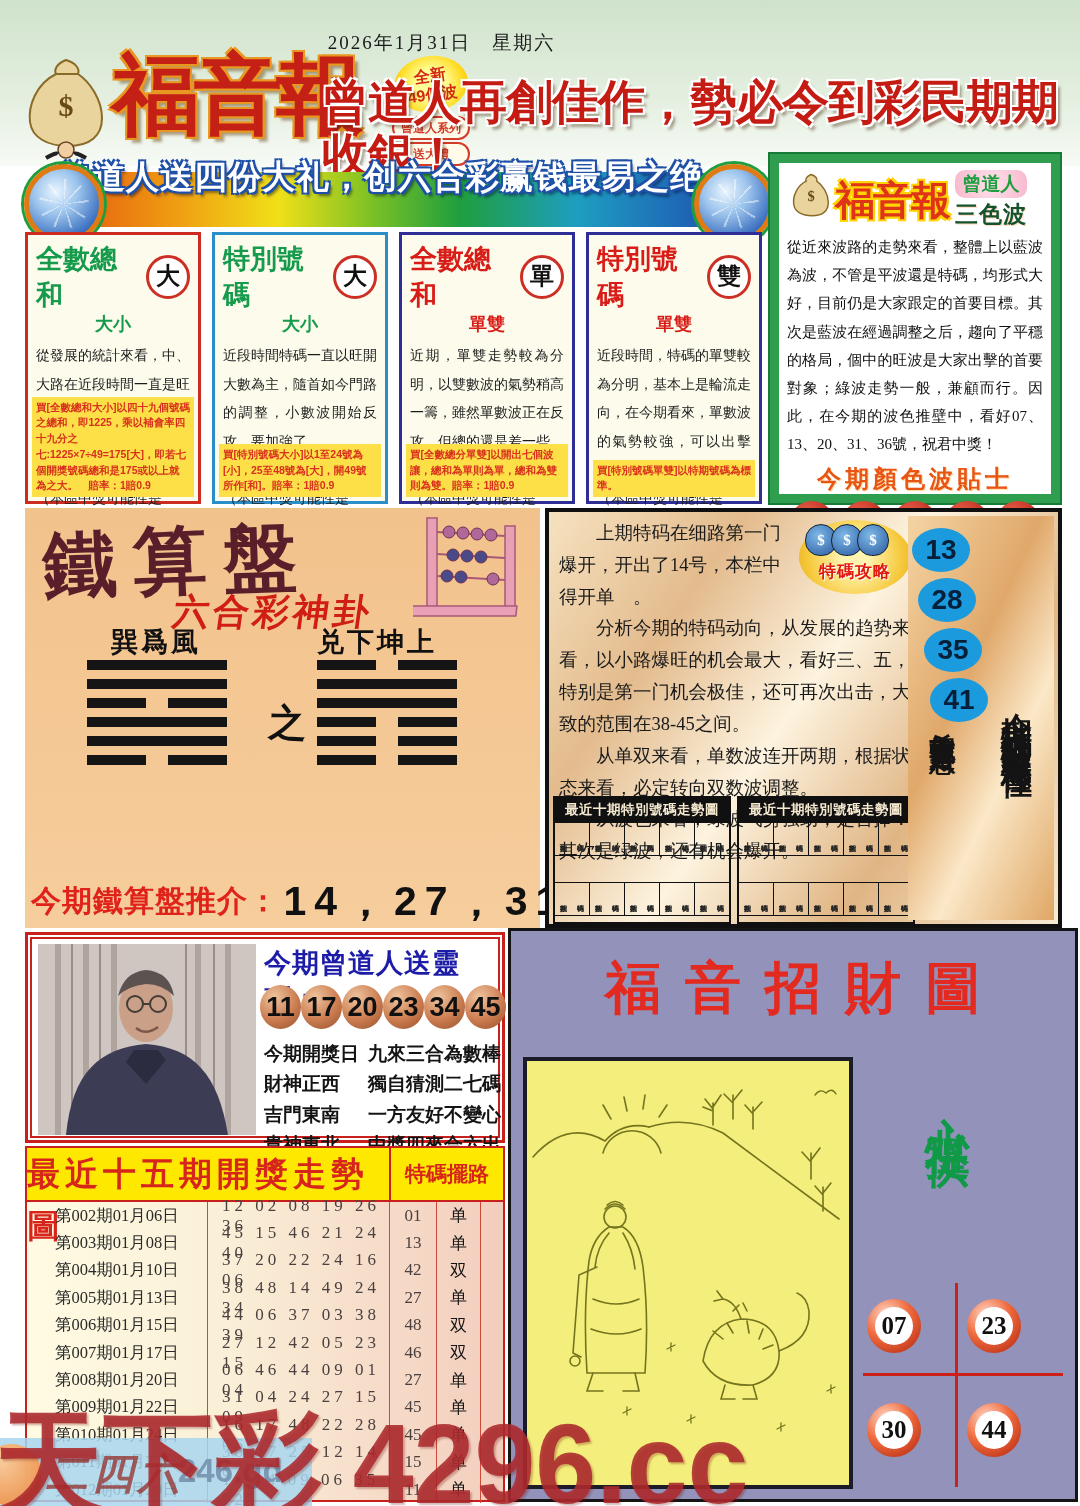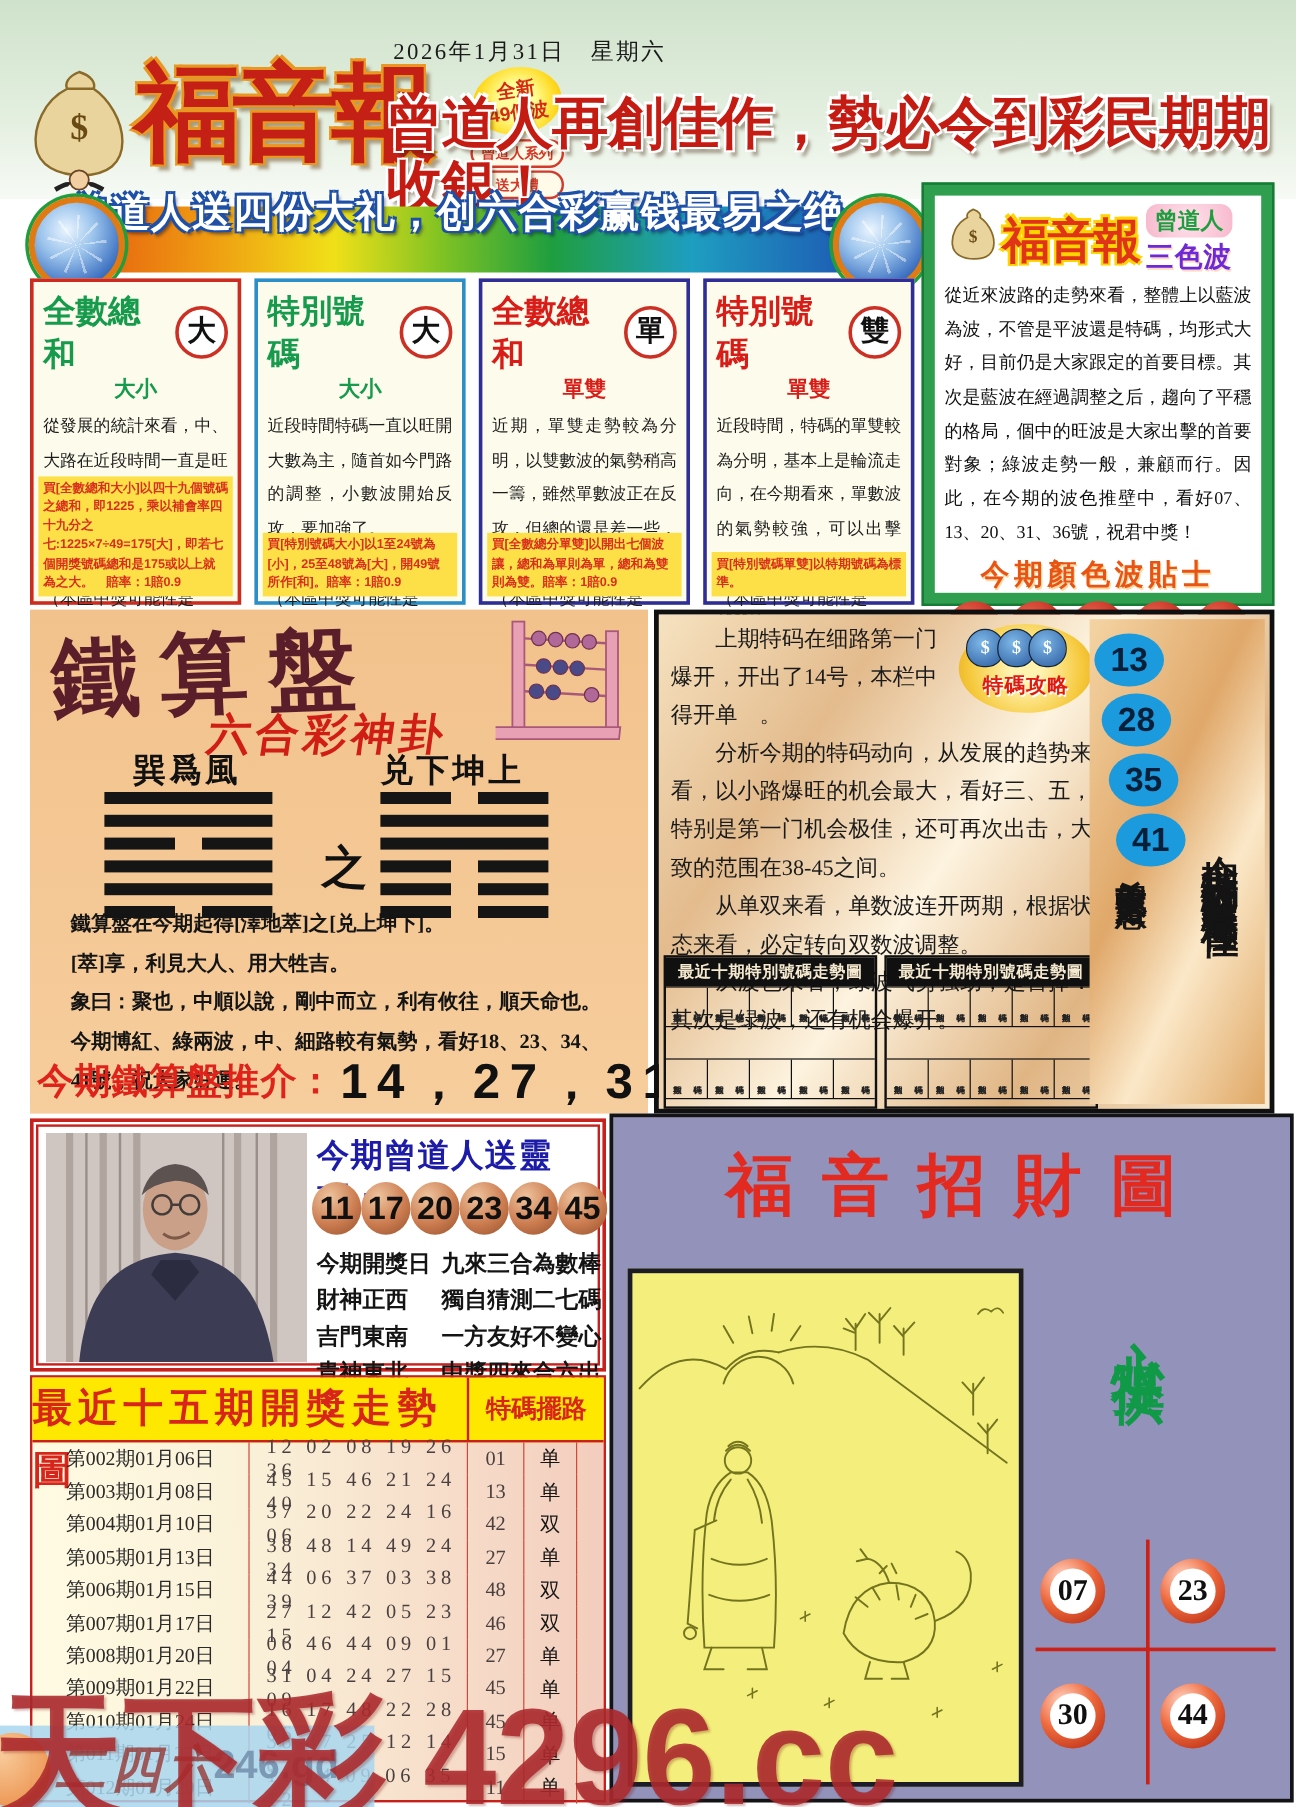--- a/index.html
+++ b/index.html
@@ -54,21 +54,21 @@
   
   .green-panel{position:absolute;left:768px;top:152px;width:294px;height:353px;background:#2f9e4e;
       border:2px solid #177a36;box-sizing:border-box;}
   .green-inner{position:absolute;inset:9px;background:#fff;padding:4px 8px;box-sizing:border-box;}
   .gp-head{display:flex;align-items:center;height:66px;}
   .gp-title{font-family:"Liberation Serif",serif;font-size:40px;font-weight:bold;color:#e03418;letter-spacing:-2px;
       text-shadow:-2px -2px 0 #ffd400,2px -2px 0 #ffd400,-2px 2px 0 #ffd400,2px 2px 0 #ffd400;}
   .gp-sub{margin-left:6px;text-align:center;}
   .gp-sub .a{display:block;background:radial-gradient(circle,#ffe2ec,#f7b8cc);border-radius:10px;
       color:#1f9e3f;font-size:19px;font-weight:900;padding:1px 4px;}
-  .gp-sub .b{display:block;color:#6d28d9;font-size:23px;font-weight:900;letter-spacing:1px;margin-top:1px;
+  .gp-sub .b{display:block;color:#14532d;font-size:23px;font-weight:900;letter-spacing:1px;margin-top:1px;
       text-shadow:1px 1px 0 #ffd9c0;}
   .gp-body{font-family:"Liberation Serif",serif;font-size:15px;line-height:1.88;color:#101010;text-align:justify;}
   .gp-tips{margin-top:4px;text-align:center;font-size:24px;font-weight:900;color:#e85414;letter-spacing:4px;
       text-shadow:1px 1px 0 #ffd9a0;}
   .gp-balls{display:flex;justify-content:space-between;padding:6px 2px 0 2px;}
   .ball-red{width:46px;height:46px;border-radius:50%;background:radial-gradient(circle at 35% 30%,#e8604c,#c22f20 60%,#8e1c12);
       color:#0e0e0e;font-size:26px;font-weight:900;text-align:center;line-height:46px;}
 
   
   .iron-box{position:absolute;left:25px;top:508px;width:515px;height:420px;
@@ -321,26 +321,20 @@
         <div class="hx broken"></div>
       </div>
     <div class="hex-zhi">之</div>
     <div class="hexagram" style="left:292px;">
         <div class="hx broken"></div>
         <div class="hx solid"></div>
         <div class="hx solid"></div>
         <div class="hx broken"></div>
         <div class="hx broken"></div>
         <div class="hx broken"></div>
-      </div>
-    <div class="iron-lines">
-        <div>鐵算盤在今期起得[澤地萃]之[兑上坤下]。</div>
-        <div>[萃]享，利見大人、用大牲吉。</div>
-        <div>象曰：聚也，中順以說，剛中而立，利有攸往，順天命也。</div>
-        <div>今期博紅、綠兩波，中、細路較有氣勢，看好18、23、34、41號，祝大家好運。</div>
       </div>
     <div class="iron-reco">
       <span class="lbl">今期鐵算盤推介：</span>
       <span class="nums">14，27，31，36</span>
     </div>
   </div>
 
   <div class="strat-box">
     <div class="strat-text">
       <div class="strat-badge">

